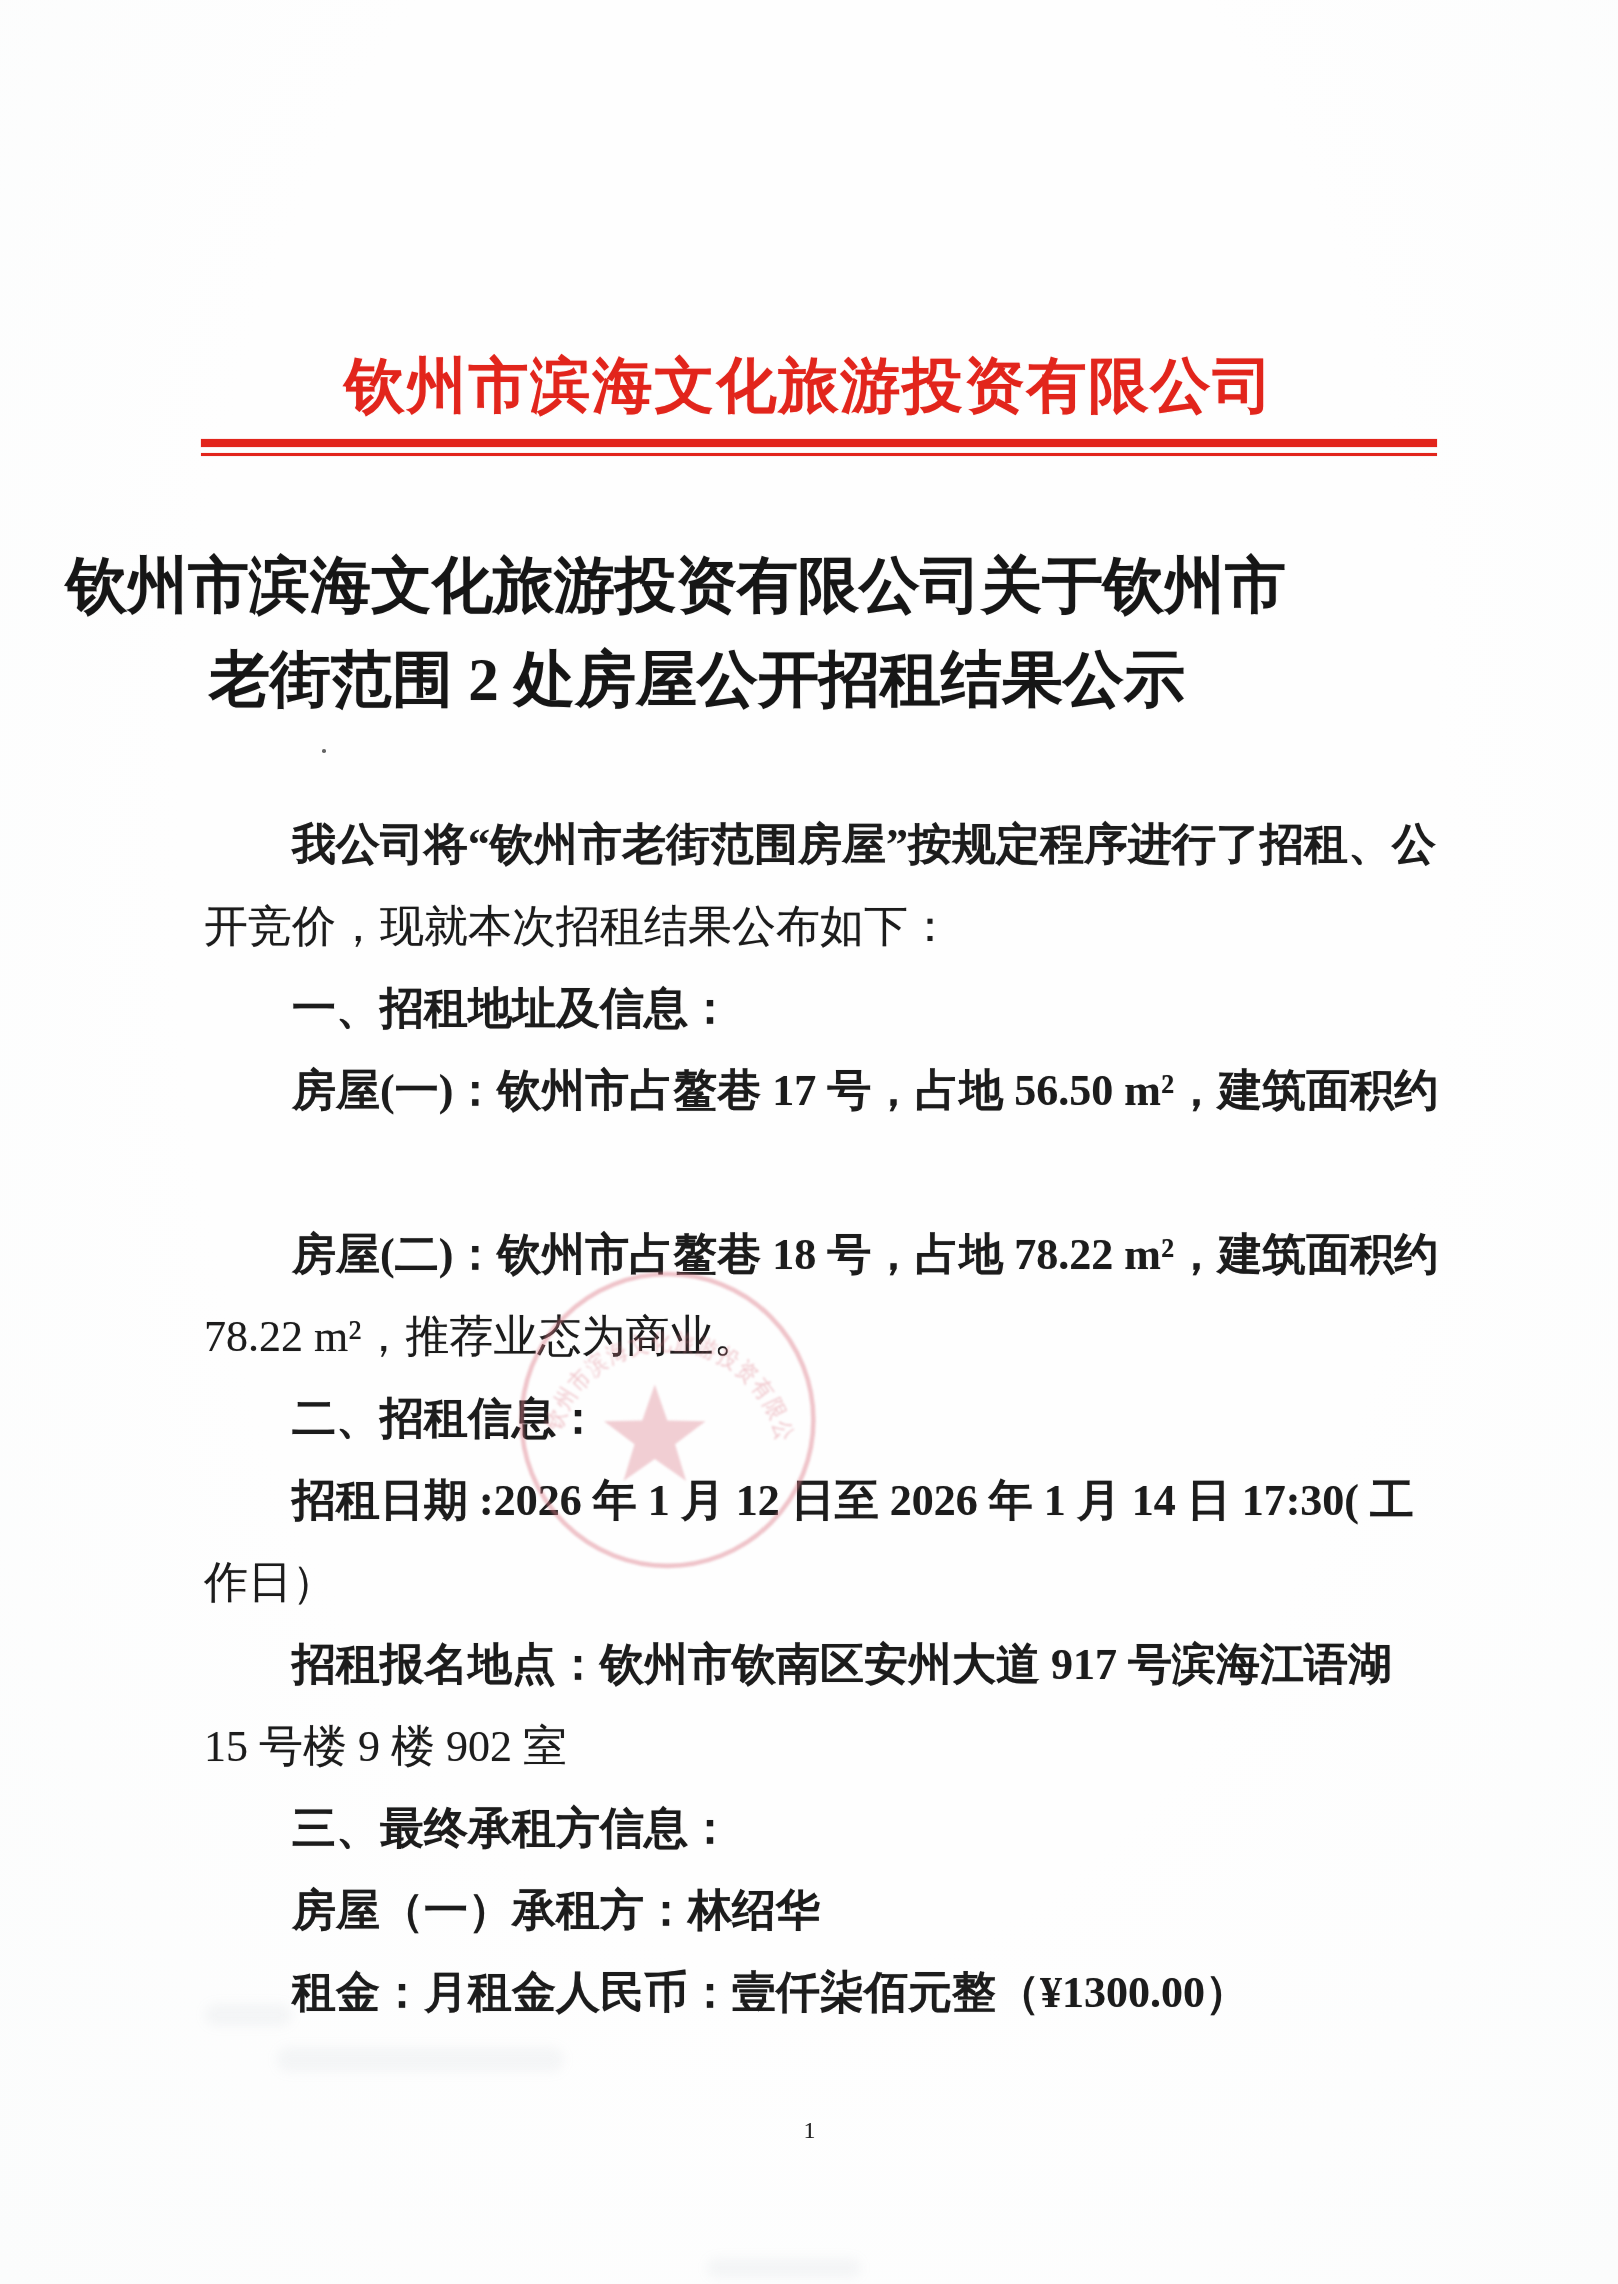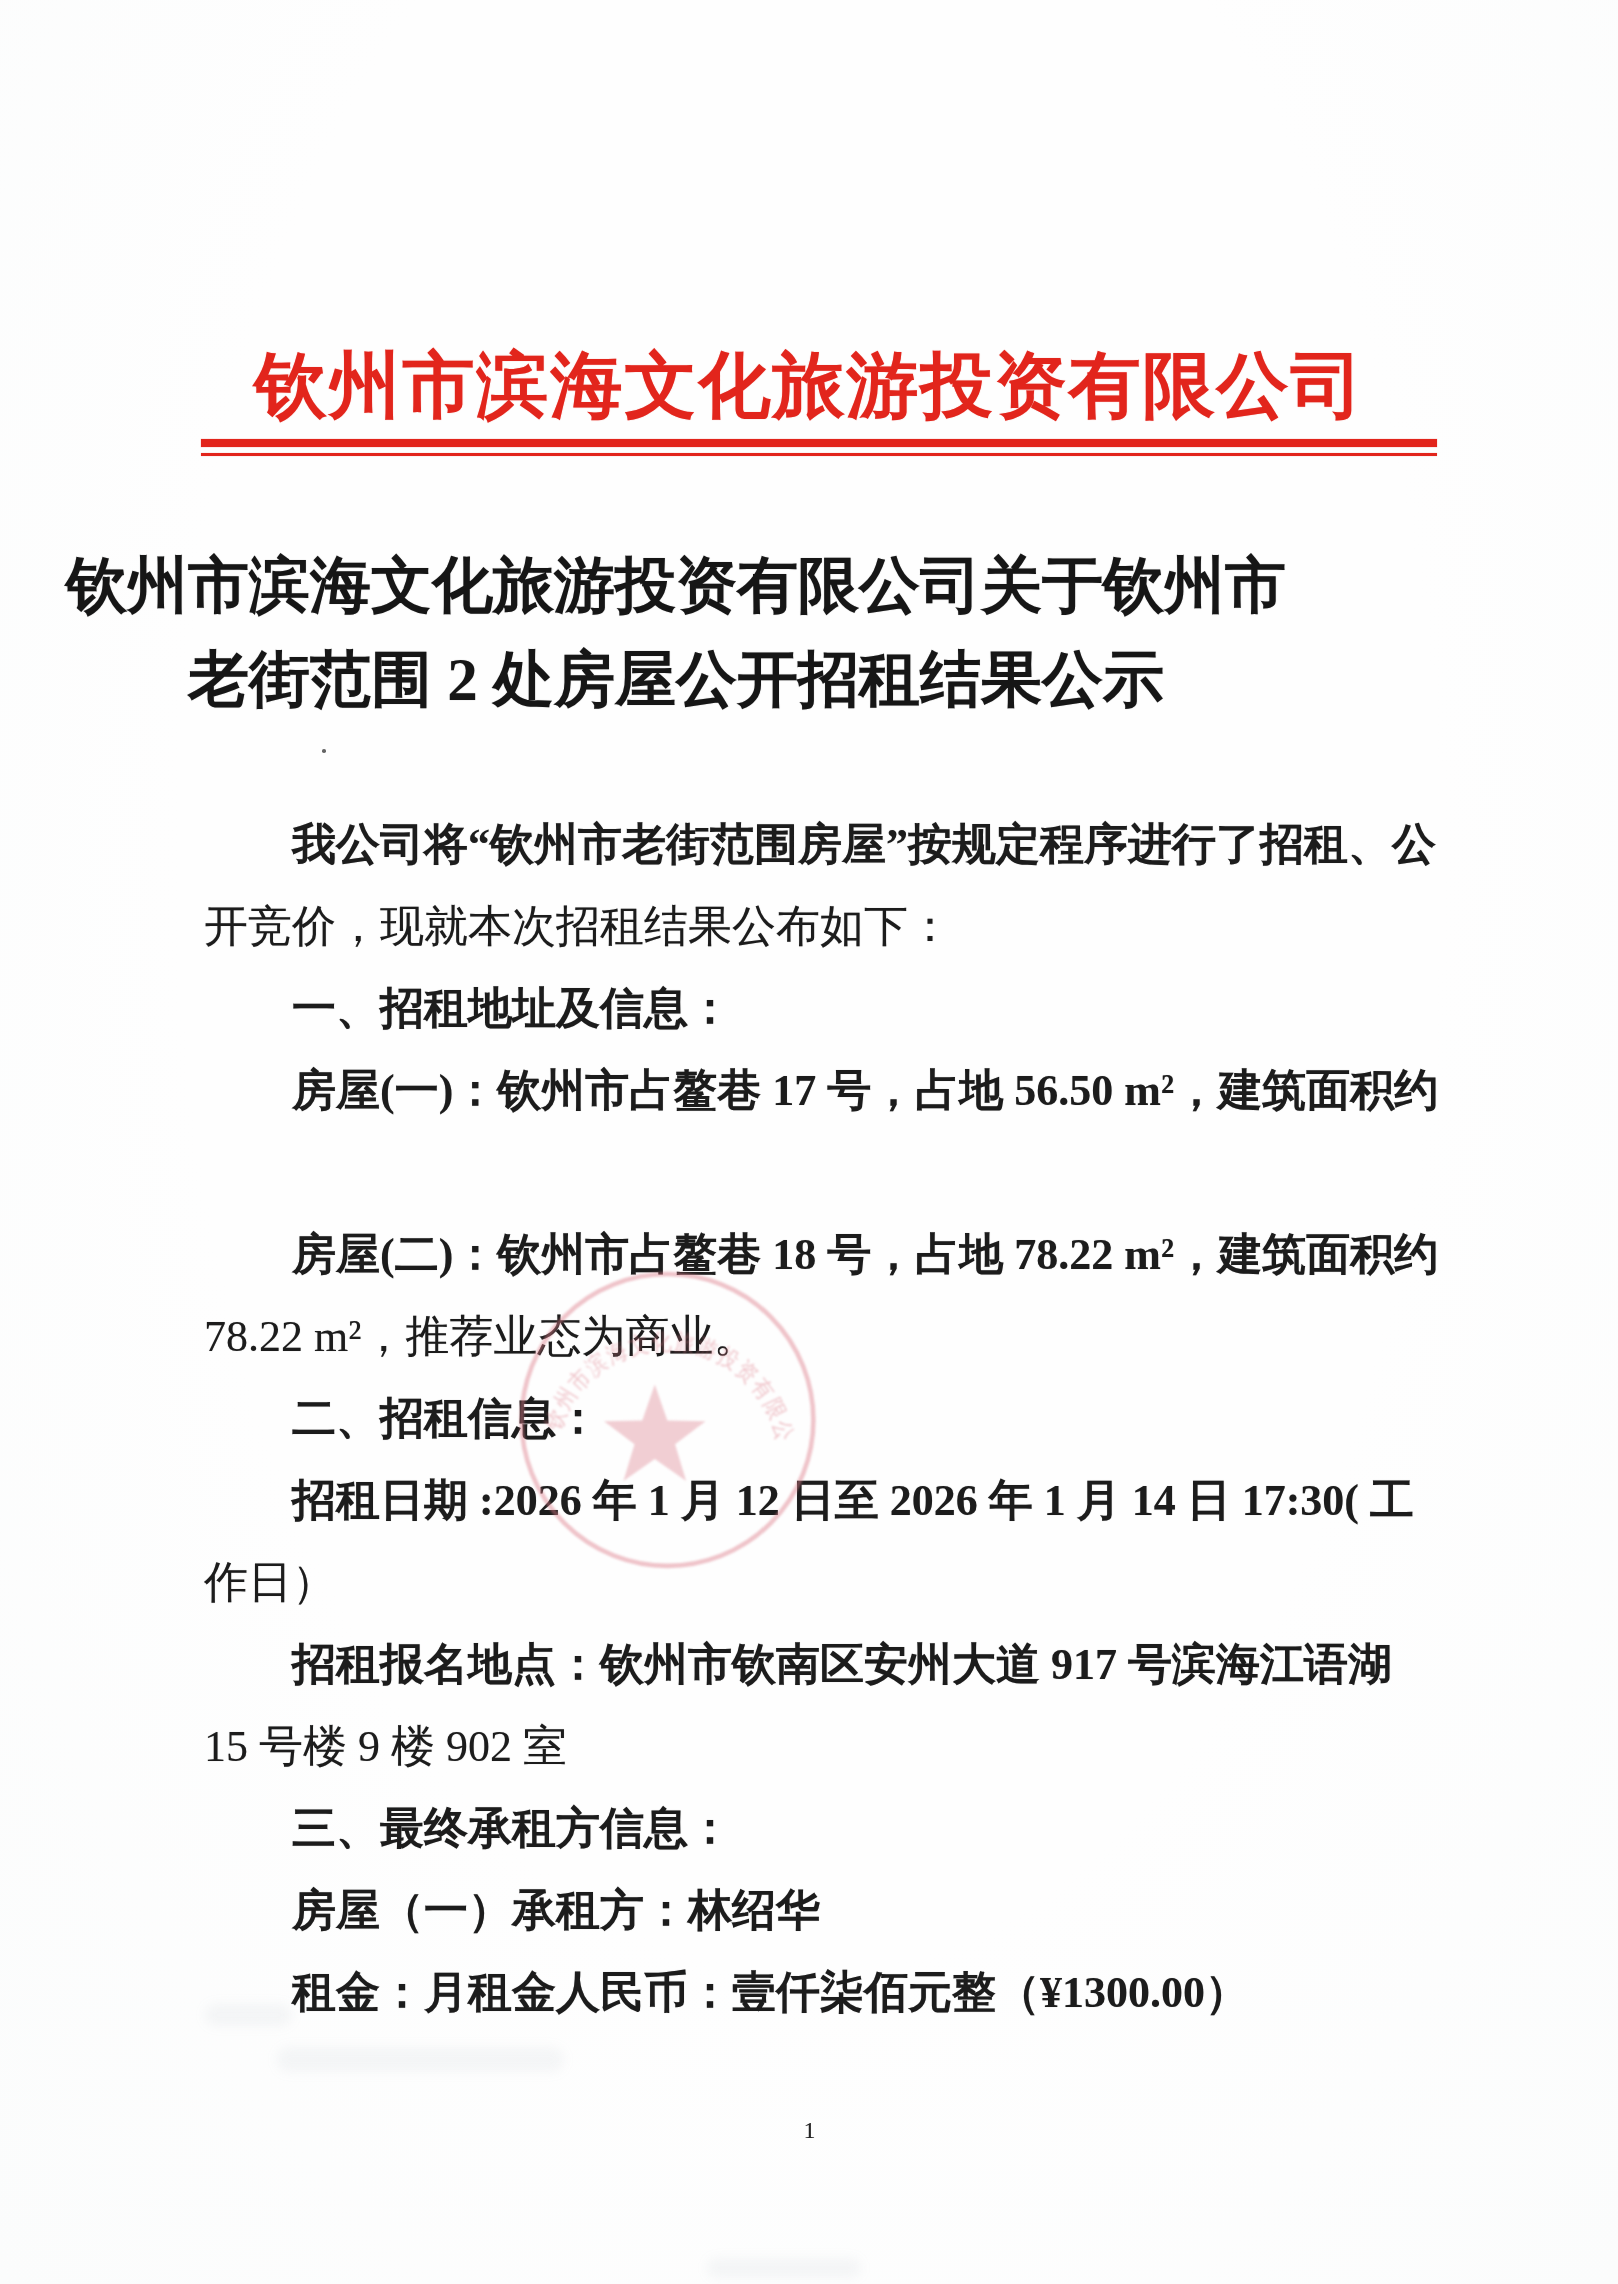--- a/index.html
+++ b/index.html
@@ -21,21 +21,21 @@
   .letterhead {
     position: absolute;
     top: 342px;
     left: 0;
     width: 1619px;
     height: 87px;
     line-height: 87px;
     text-align: center;
     font-family: "Liberation Sans", "DejaVu Sans", sans-serif;
     font-weight: bold;
-    font-size: 72px;
+    font-size: 60px;
     letter-spacing: 2px;
     color: #e2251c;
     text-shadow: 0 0 1px rgba(226, 37, 28, 0.45);
     white-space: nowrap;
   }
   .rule {
     position: absolute;
     left: 201px;
     width: 1236px;
     background: #e2251c;
@@ -51,21 +51,21 @@
     line-height: 79px;
     text-align: center;
     font-family: Liberation Serif, serif;
     font-weight: bold;
     font-size: 61px;
     color: #161616;
     text-shadow: 0 0 1px rgba(20, 20, 20, 0.35);
     white-space: nowrap;
   }
   .doc-title.t1 { top: 546px; }
-  .doc-title.t2 { top: 640px; }
+  .doc-title.t2 { top: 640px; padding-left: 21px; }
   .bl {
     position: absolute;
     height: 82px;
     line-height: 82px;
     font-size: 44px;
     color: #1c1c1c;
     text-shadow: 0 0 0.8px rgba(25, 25, 25, 0.4);
     white-space: nowrap;
   }
   .bl.indent { left: 292px; font-weight: bold; }

